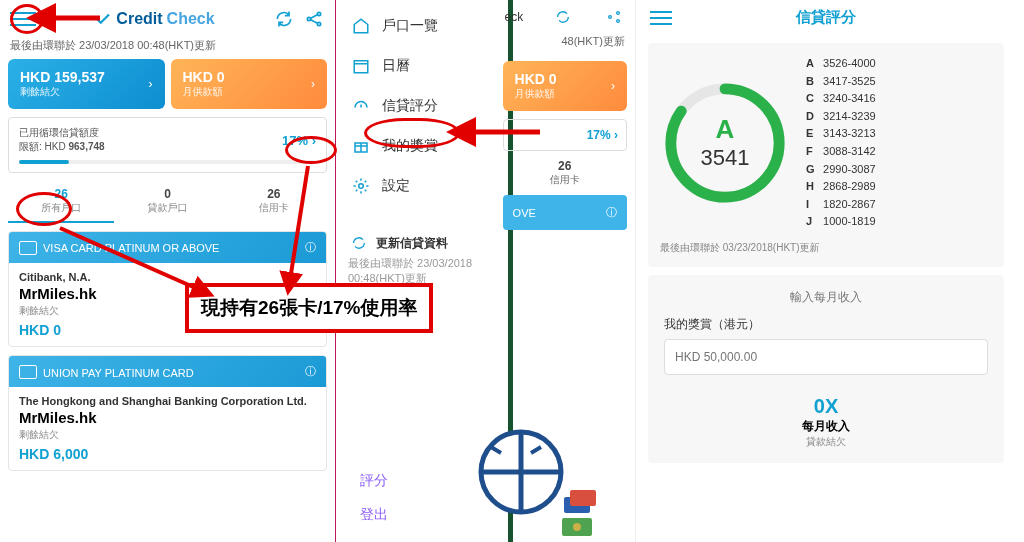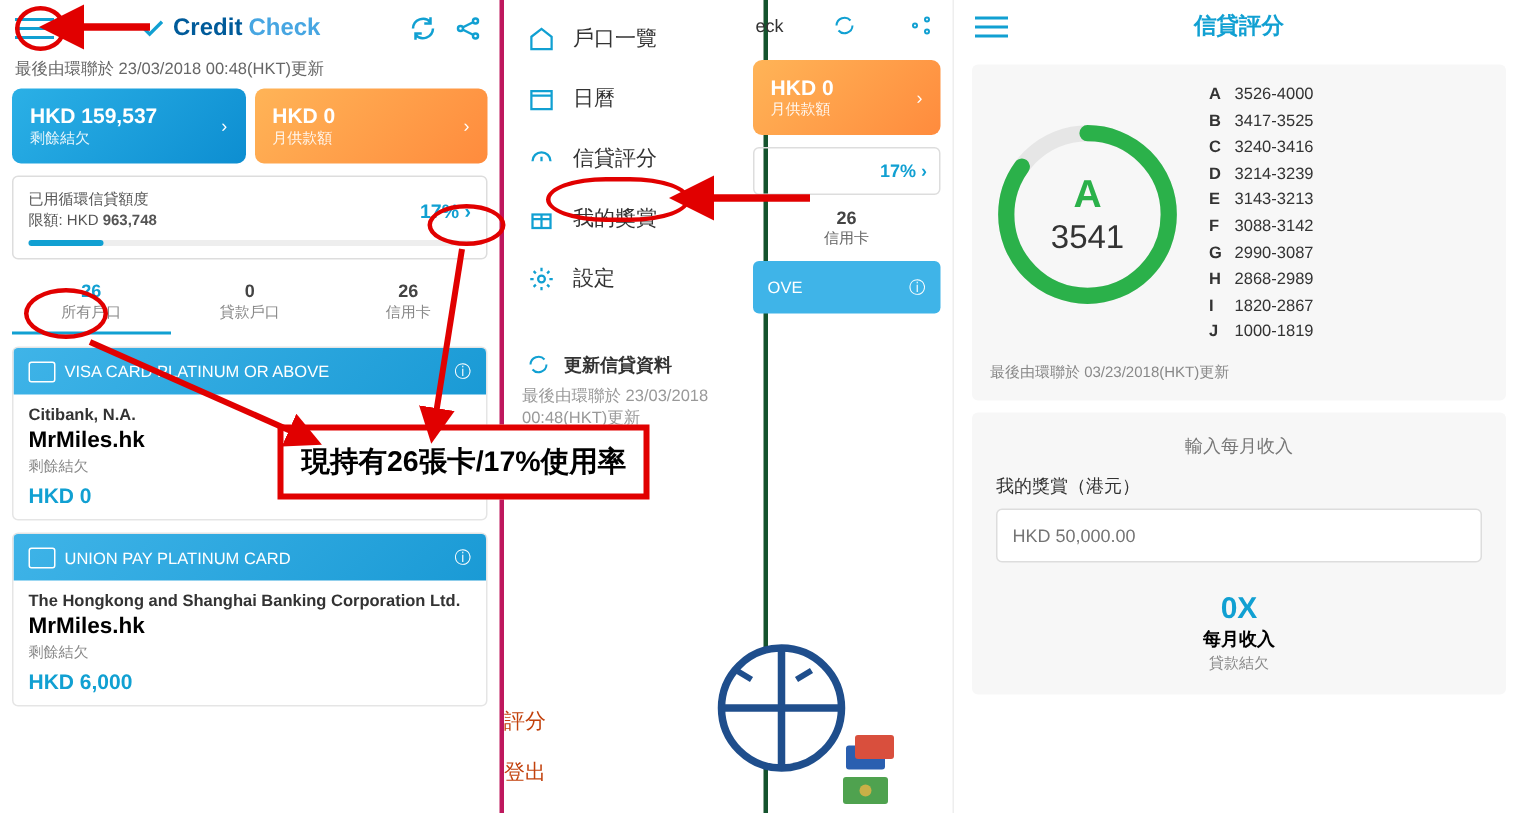--- a/index.html
+++ b/index.html
@@ -1,18 +1,18 @@
 <!DOCTYPE html>
 <html><head>
 <meta charset="utf-8">
 <style>
   *{box-sizing:border-box;margin:0;padding:0;font-family:-apple-system,BlinkMacSystemFont,"Segoe UI",Arial,sans-serif}
   body{width:1024px;height:542px;background:#fff;display:flex;position:relative;overflow:hidden}
   .col{position:relative;height:542px}
-  .c1{width:336px;border-right:3px solid #be185d}
+  .c1{width:336px;border-right:1px solid #be185d}
   .c2{width:300px;border-right:1px solid #eee}
   .c3{width:380px}
   
   .topbar{display:flex;align-items:center;justify-content:space-between;padding:6px 10px}
   .logo{display:flex;align-items:center;gap:4px;font-weight:bold;}
   .logo .credit{color:#005b9a}
   .logo .check{color:#47a6e2}
   .iconbtn{color:#11a0d2;width:22px;height:22px;display:inline-flex;align-items:center;justify-content:center}
   .hamburger{width:26px;height:26px;display:flex;flex-direction:column;justify-content:center;gap:4px}
   .hamburger span{height:2px;background:#11a0d2;width:100%}
@@ -55,21 +55,21 @@
   .rtop{display:flex;justify-content:space-between;align-items:center;padding:6px 10px}
   .rtop .rlogo{font-size:12px;color:#333}
   .pctbox{margin:8px;border:1px solid #ddd;border-radius:4px;padding:8px;text-align:right;color:#11a0d2;font-size:12px;font-weight:bold}
   .gridtabs{display:flex;margin:0 8px}
   .gridtabs .gt{flex:1;text-align:center;font-size:10px;color:#666}
   .gridtabs .gt .n{display:block;font-size:12px;color:#444;font-weight:bold}
   .ovh{margin:8px;background:#3fb4e8;color:#fff;padding:10px;font-size:11px;border-radius:4px;display:flex;justify-content:space-between;align-items:center}
   .update{margin:20px 12px;font-size:12px}
   .update .t{color:#333;font-weight:bold}
   .update .d{color:#999;font-size:11px;margin-top:2px}
-  .bot{position:absolute;bottom:10px;left:0;font-size:14px;color:#c2410c}
+  .bot{position:absolute;bottom:10px;left:24px;font-size:14px;color:#8b5cf6}
   .bot div{padding:8px 0}
   
   .c3 .hdr{display:flex;align-items:center;justify-content:space-between;padding:8px 14px}
   .c3 .hdr .ham3{display:flex;flex-direction:column;gap:4px;width:22px}
   .c3 .hdr .ham3 span{height:2px;background:#11a0d2}
   .c3 .title{color:#11a0d2;font-size:15px;font-weight:bold}
   .c3 .card3{margin:8px 12px;background:#f7f7f7;border-radius:4px;padding:12px}
   .c3 .cap{text-align:center;font-size:12px;color:#555;margin-bottom:10px}
   .scorewrap{display:flex;gap:16px;align-items:center}
   .ring{width:130px;height:130px;position:relative;flex:none}
@@ -186,21 +186,21 @@
       <div class="bank">The Hongkong and Shanghai Banking Corporation Ltd.</div>
       <div class="brand">MrMiles.hk</div>
       <div class="small">剩餘結欠</div>
       <div class="hkd">HKD 6,000</div>
     </div>
   </div>
 </div>
 
 <div class="col c2">
   <div style="display:flex;height:100%">
-    <div style="flex:1.1;border-right:3px solid #14532d">
+    <div style="flex:1.1;border-right:5px solid #14532d">
       <div class="menu">
         <div class="mi">
             <svg class="micon" viewBox="0 0 24 24">
               <path fill="none" stroke="currentColor" stroke-width="2" d="M3 10l9-7 9 7v11H3z"></path>
             </svg>
             <span>戶口一覽</span>
           </div>
         <div class="mi">
             <svg class="micon" viewBox="0 0 24 24">
               <rect x="3" y="5" width="18" height="16" fill="none" stroke="currentColor" stroke-width="2"></rect>
@@ -254,20 +254,21 @@
             </svg>
           </span>
         <span class="iconbtn">
             <svg viewBox="0 0 24 24" width="16" height="16">
               <circle cx="6" cy="12" r="2" fill="none" stroke="currentColor" stroke-width="2"></circle>
               <circle cx="18" cy="6" r="2" fill="none" stroke="currentColor" stroke-width="2"></circle>
               <circle cx="18" cy="18" r="2" fill="none" stroke="currentColor" stroke-width="2"></circle>
             </svg>
           </span>
       </div>
+      <div class="sub" style="text-align:right">48(HKT)更新</div>
       <div style="margin:6px 8px">
           <div class="card orange">
             <div>
               <div class="amt">HKD 0</div>
               <div class="lbl">月供款額</div>
             </div>
             <span class="chev">›</span>
           </div>
         </div>
       <div class="pctbox"><span>17%</span> ›</div>

